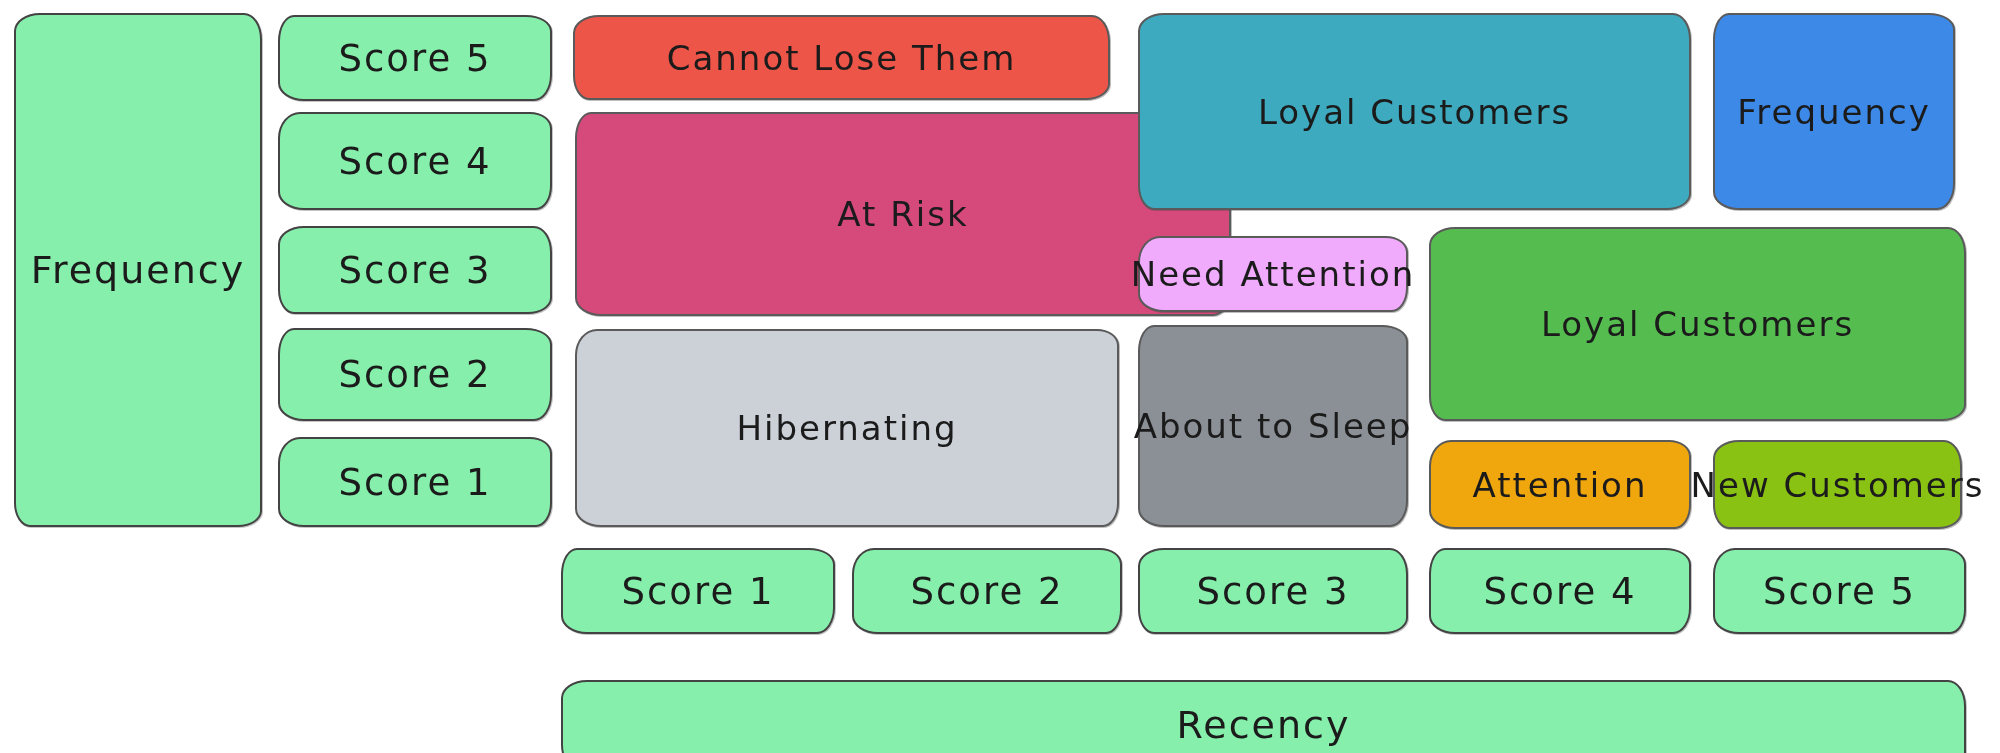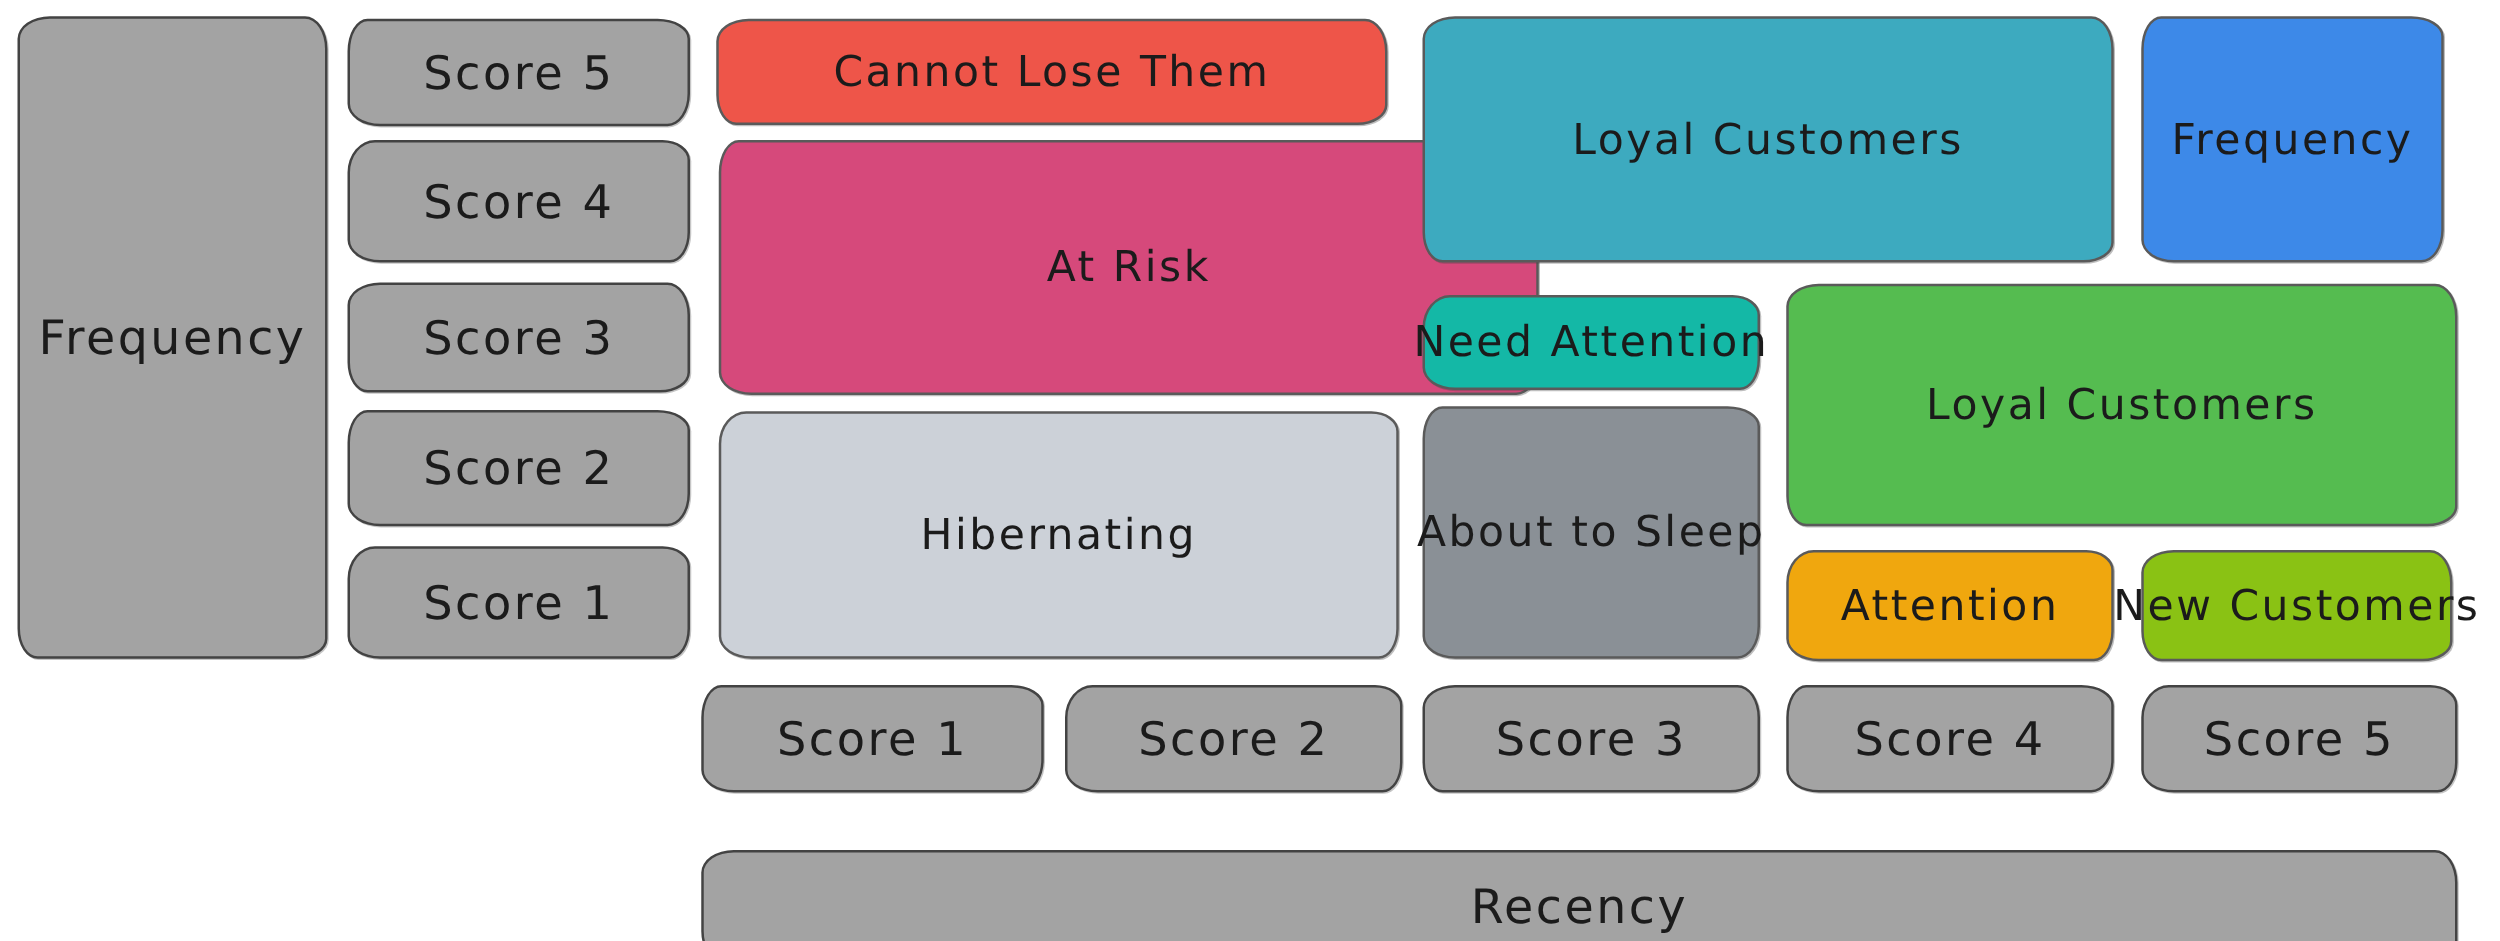--- a/index.html
+++ b/index.html
@@ -20,21 +20,21 @@
     align-items: center;
     justify-content: center;
     box-sizing: border-box;
     text-align: center;
     letter-spacing: 2px;
     font-weight: 500;
     white-space: nowrap;
   }
   
   .plain {
-    background: #a3a3a3;
+    background: #86efac;
     border: 2.5px solid #434343;
     box-shadow: 1px 1px 0 0 rgba(90,90,90,0.35);
     font-size: 37px;
   }
   
   .segment {
     border: 2px solid #5a5a5a;
     box-shadow: 1px 1px 0 0 rgba(70,70,70,0.35);
     font-size: 34px;
   }
@@ -80,21 +80,21 @@
 </div>
 
 <div class="box segment r1" style="left: 1138px; top: 13px; width: 553px; height: 197px; background: rgb(61, 170, 191);">
   <span>Loyal Customers</span>
 </div>
 
 <div class="box segment r2" style="left: 1713px; top: 13px; width: 242px; height: 197px; background: rgb(61, 137, 232);">
   <span>Frequency</span>
 </div>
 
-<div class="box segment r3" style="left: 1138px; top: 236px; width: 270px; height: 76px; background: #14b8a6;">
+<div class="box segment r3" style="left: 1138px; top: 236px; width: 270px; height: 76px; background: #f0abfc;">
   <span>Need Attention</span>
 </div>
 
 <div class="box segment r1" style="left: 1429px; top: 227px; width: 537px; height: 194px; background: rgb(85, 188, 80);">
   <span>Loyal Customers</span>
 </div>
 
 <div class="box segment r2" style="left: 1138px; top: 325px; width: 270px; height: 202px; background: rgb(138, 144, 150);">
   <span>About to Sleep</span>
 </div>

